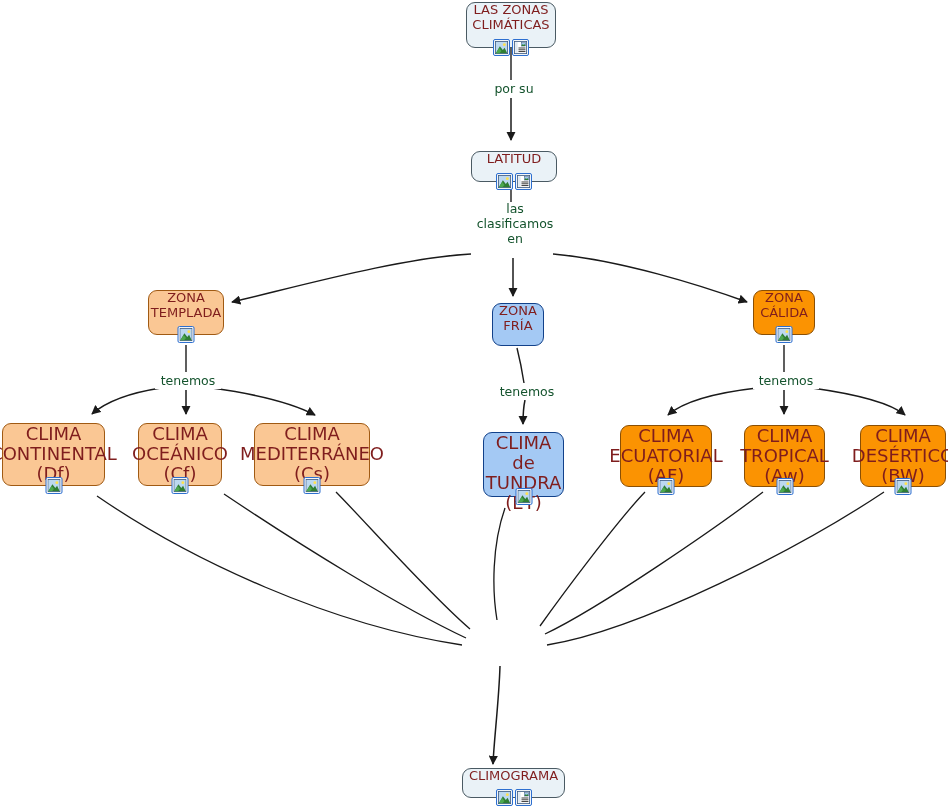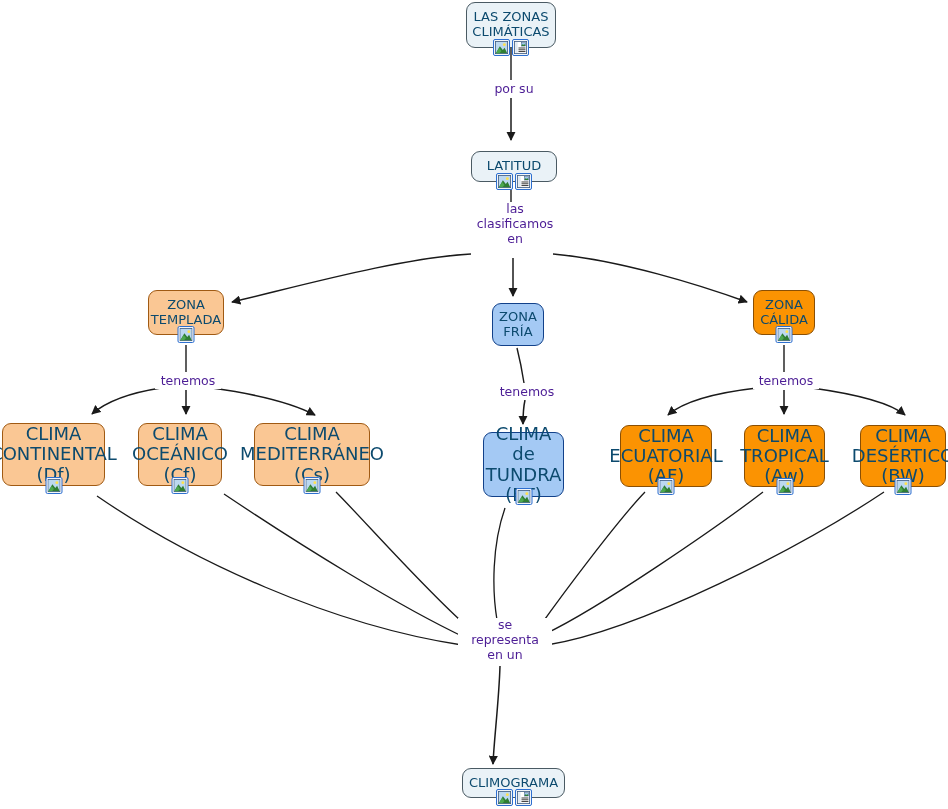--- a/index.html
+++ b/index.html
@@ -28,24 +28,24 @@
 
   
   .node {
     position: absolute;
     box-sizing: border-box;
     border-radius: 9px;
     border: 1.6px solid #2b2b2b;
     display: flex;
     flex-direction: column;
     align-items: center;
-    justify-content: center;
+    justify-content: flex-start;
     text-align: center;
     line-height: 1.12;
-    color: #0c4a6e;
+    color: #7f1d1d;
     z-index: 3;
   }
   .node .label {
     white-space: pre-line;
     padding: 0 5px;
   }
 
   
   .node.pale {       
     background: #eaf2f7;
@@ -87,21 +87,21 @@
     background: #f2f5f8;
     padding: 1px;
     display: block;
   }
   .ricon svg { display: block; width: 100%; height: 100%; }
 
   
   .linklabel {
     position: absolute;
     font-size: 12.5px;
-    color: #4c1d95;
+    color: #14532d;
     text-align: center;
     line-height: 1.18;
     white-space: pre-line;
     background: #ffffff;
     padding: 0 2px;
     z-index: 4;
   }
 </style>
 </head>
 <body>
@@ -396,17 +396,14 @@
   <div class="linklabel" style="left:459px; top:202px; width:108px;">las
 clasificamos
 en</div>
 
   <div class="linklabel" style="left:155px; top:374px; width:62px;">tenemos</div>
 
   <div class="linklabel" style="left:494px; top:385px; width:62px;">tenemos</div>
 
   <div class="linklabel" style="left:753px; top:374px; width:62px;">tenemos</div>
 
-  <div class="linklabel" style="left:458px; top:618px; width:90px;">se
-representa
-en un</div>
 
 </div>
 
 </body></html>

